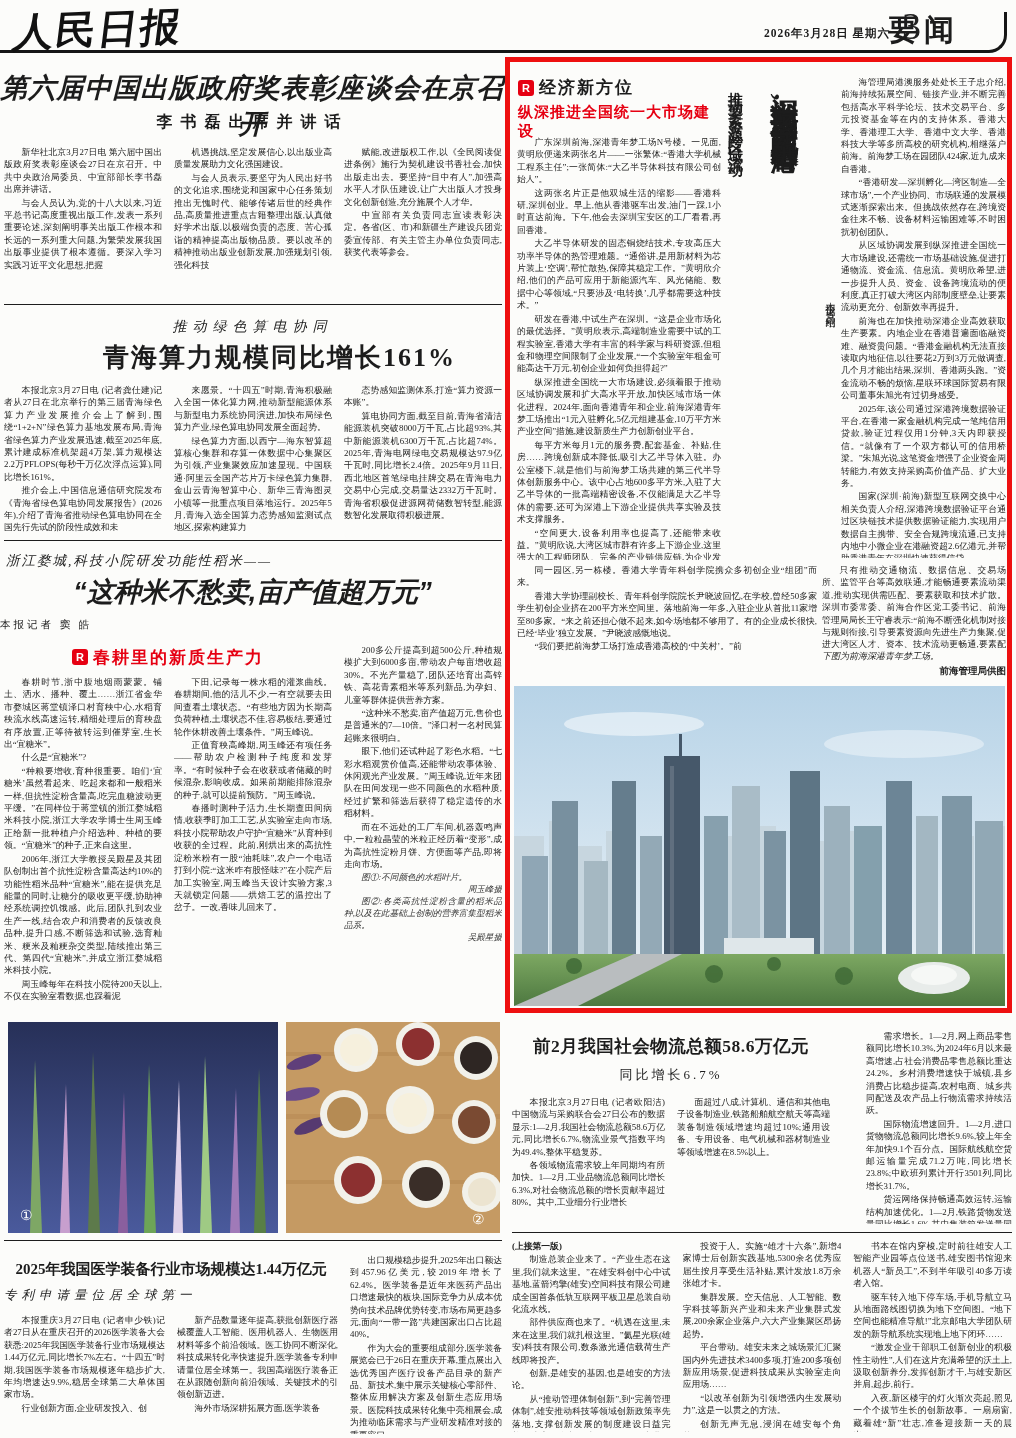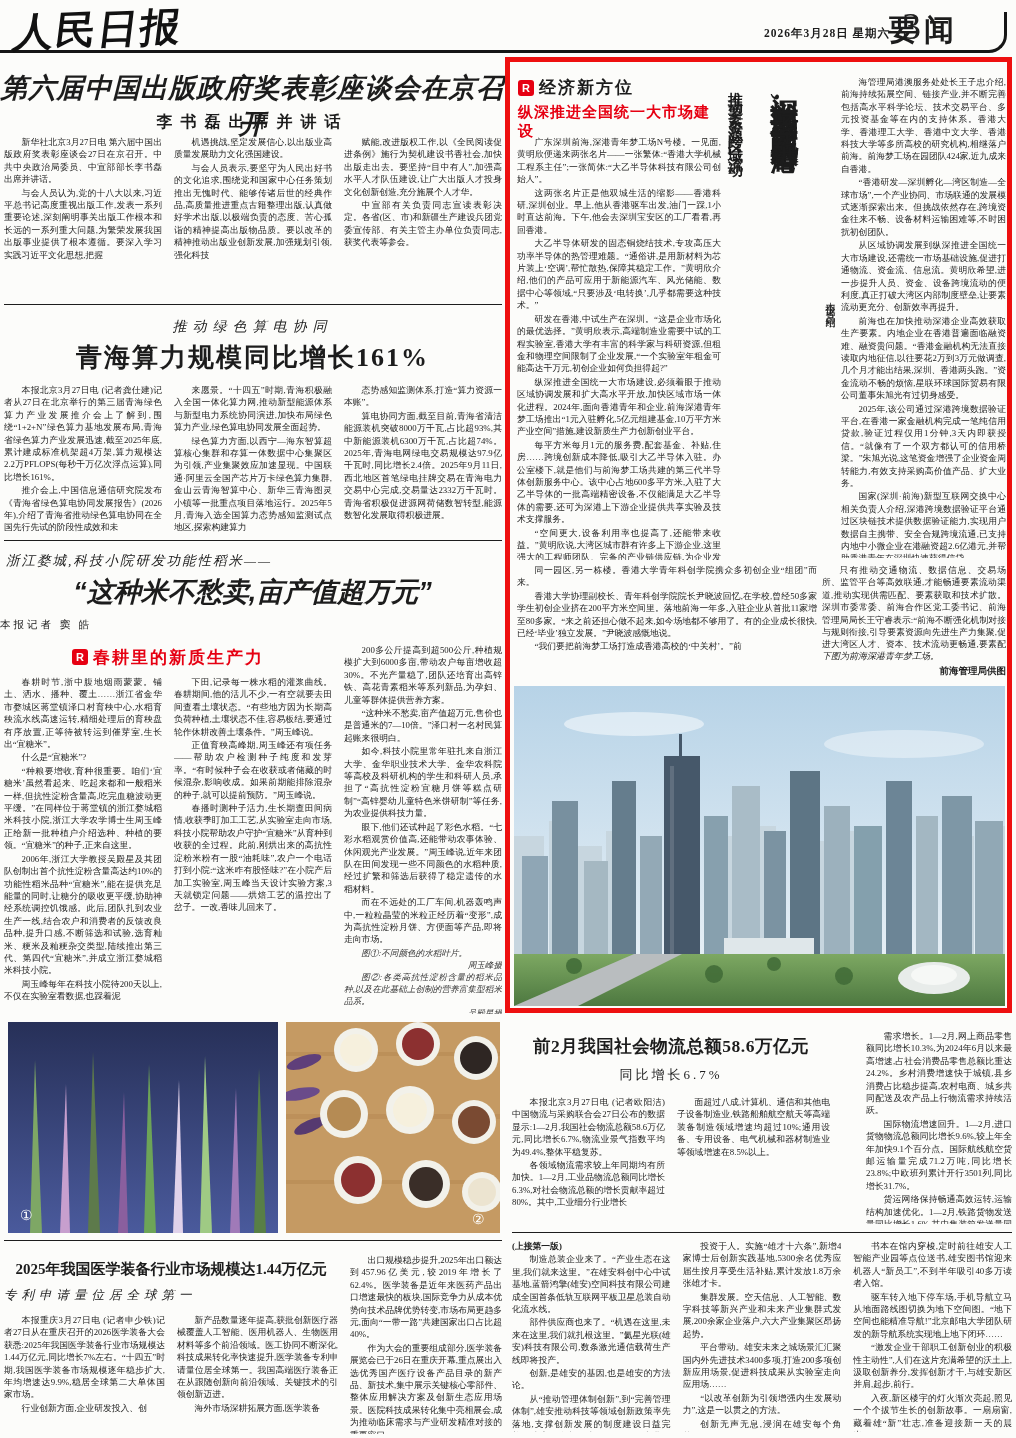--- a/index.html
+++ b/index.html
@@ -19,24 +19,24 @@
   .bracket{position:absolute;left:0;top:12px;width:1004px;height:38px;
            border-bottom:3px solid #161616;border-right:3px solid #161616;border-bottom-right-radius:18px;}
   .masthead{position:absolute;left:14px;top:2px;font-size:40px;font-weight:700;
             transform:skewX(-9deg) rotate(-2deg);letter-spacing:2px;color:#121212;}
   .hdate{position:absolute;left:712px;top:26px;width:178px;text-align:right;font-size:11.5px;font-weight:700;letter-spacing:1px;}
   .pnum{position:absolute;left:902px;top:4px;font-size:38px;color:#222;}
   .psec{position:absolute;left:888px;top:10px;font-size:30px;font-weight:700;letter-spacing:6px;}
   
   .a-hl{position:absolute;left:0;top:70px;width:505px;text-align:center;font-size:27px;font-weight:800;letter-spacing:1px;}
   .a-sub{position:absolute;left:0;top:112px;width:505px;text-align:center;font-size:16px;font-weight:700;letter-spacing:8px;}
-  .a-body{position:absolute;left:4px;top:136px;width:498px;height:152px;}
+  .a-body{position:absolute;left:4px;top:146px;width:498px;height:152px;}
   
   .q-kick{position:absolute;left:0;top:318px;width:505px;text-align:center;font-size:14px;letter-spacing:6px;font-style:italic;}
-  .q-hl{position:absolute;left:0;top:340px;width:505px;text-align:center;font-size:26px;font-weight:700;letter-spacing:2px;}
+  .q-hl{position:absolute;left:0;top:340px;width:505px;text-align:center;font-size:26px;font-weight:700;letter-spacing:2px;padding-left:27px;}
   .q-body{position:absolute;left:4px;top:384px;width:498px;height:150px;}
   .rule{position:absolute;background:#1d1d1d;height:1px;}
   
   .r-kick{position:absolute;left:6px;top:552px;font-size:13.5px;font-style:italic;letter-spacing:2px;}
   .r-hl{position:absolute;left:0;top:574px;width:505px;text-align:center;font-size:27px;font-weight:800;}
   .r-byline{position:absolute;left:0;top:618px;width:505px;text-align:left;font-size:10.5px;letter-spacing:3px;}
   .r-body{position:absolute;left:4px;top:644px;width:498px;height:370px;display:flex;gap:12px;}
   .r-left{width:328px;}
   .r-col3{width:158px;overflow:hidden;}
   .series-hdr{display:flex;align-items:center;justify-content:center;gap:5px;height:26px;margin-bottom:6px;}
@@ -159,21 +159,20 @@
           <div class="col" style="flex:1">
             <p class="b">下田,记录每一株水稻的灌浆曲线。春耕期间,他的活儿不少,一有空就要去田间查看土壤状态。“有些地方因为长期高负荷种植,土壤状态不佳,容易板结,要通过轮作休耕改善土壤条件。”周玉峰说。</p>
             <p class="b">正值育秧高峰期,周玉峰还有项任务——帮助农户检测种子纯度和发芽率。“有时候种子会在收获或者储藏的时候混杂,影响收成。如果前期能排除混杂的种子,就可以提前预防。”周玉峰说。</p>
             <p class="b">春播时测种子活力,生长期查田间病情,收获季盯加工工艺,从实验室走向市场,科技小院帮助农户守护“宜糖米”从育种到收获的全过程。此前,刚烘出来的高抗性淀粉米粉有一股“油耗味”,农户一个电话打到小院:“这米咋有股怪味?”在小院产后加工实验室,周玉峰当天设计实验方案,3天就锁定问题——烘焙工艺的温控出了岔子。一改,香味儿回来了。</p>
           </div>
         </div>
       </div>
       <div class="r-col3">
         <p class="b">200多公斤提高到超500公斤,种植规模扩大到6000多亩,带动农户每亩增收超30%。不光产量稳了,团队还培育出高锌铁、高花青素稻米等系列新品,为孕妇、儿童等群体提供营养方案。</p>
         <p class="b">“这种米不愁卖,亩产值超万元,售价也是普通米的7—10倍。”泽口村一名村民算起账来很明白。</p>
-        <p class="b">如今,科技小院里常年驻扎来自浙江大学、金华职业技术大学、金华农科院等高校及科研机构的学生和科研人员,承担了“高抗性淀粉宜糖月饼等糕点研制”“高锌婴幼儿童特色米饼研制”等任务,为农业提供科技力量。</p>
         <p class="b">眼下,他们还试种起了彩色水稻。“七彩水稻观赏价值高,还能带动农事体验、休闲观光产业发展。”周玉峰说,近年来团队在田间发现一些不同颜色的水稻种质,经过扩繁和筛选后获得了稳定遗传的水稻材料。</p>
         <p class="b">而在不远处的工厂车间,机器轰鸣声中,一粒粒晶莹的米粒正经历着“变形”,成为高抗性淀粉月饼、方便面等产品,即将走向市场。</p>
         <p class="cap">图①:不同颜色的水稻叶片。</p>
         <p class="credit">周玉峰摄</p>
         <p class="cap">图②:各类高抗性淀粉含量的稻米品种,以及在此基础上创制的营养富集型稻米品系。</p>
         <p class="credit">吴殿星摄</p>
       </div>
     </div>
   </div>
 

